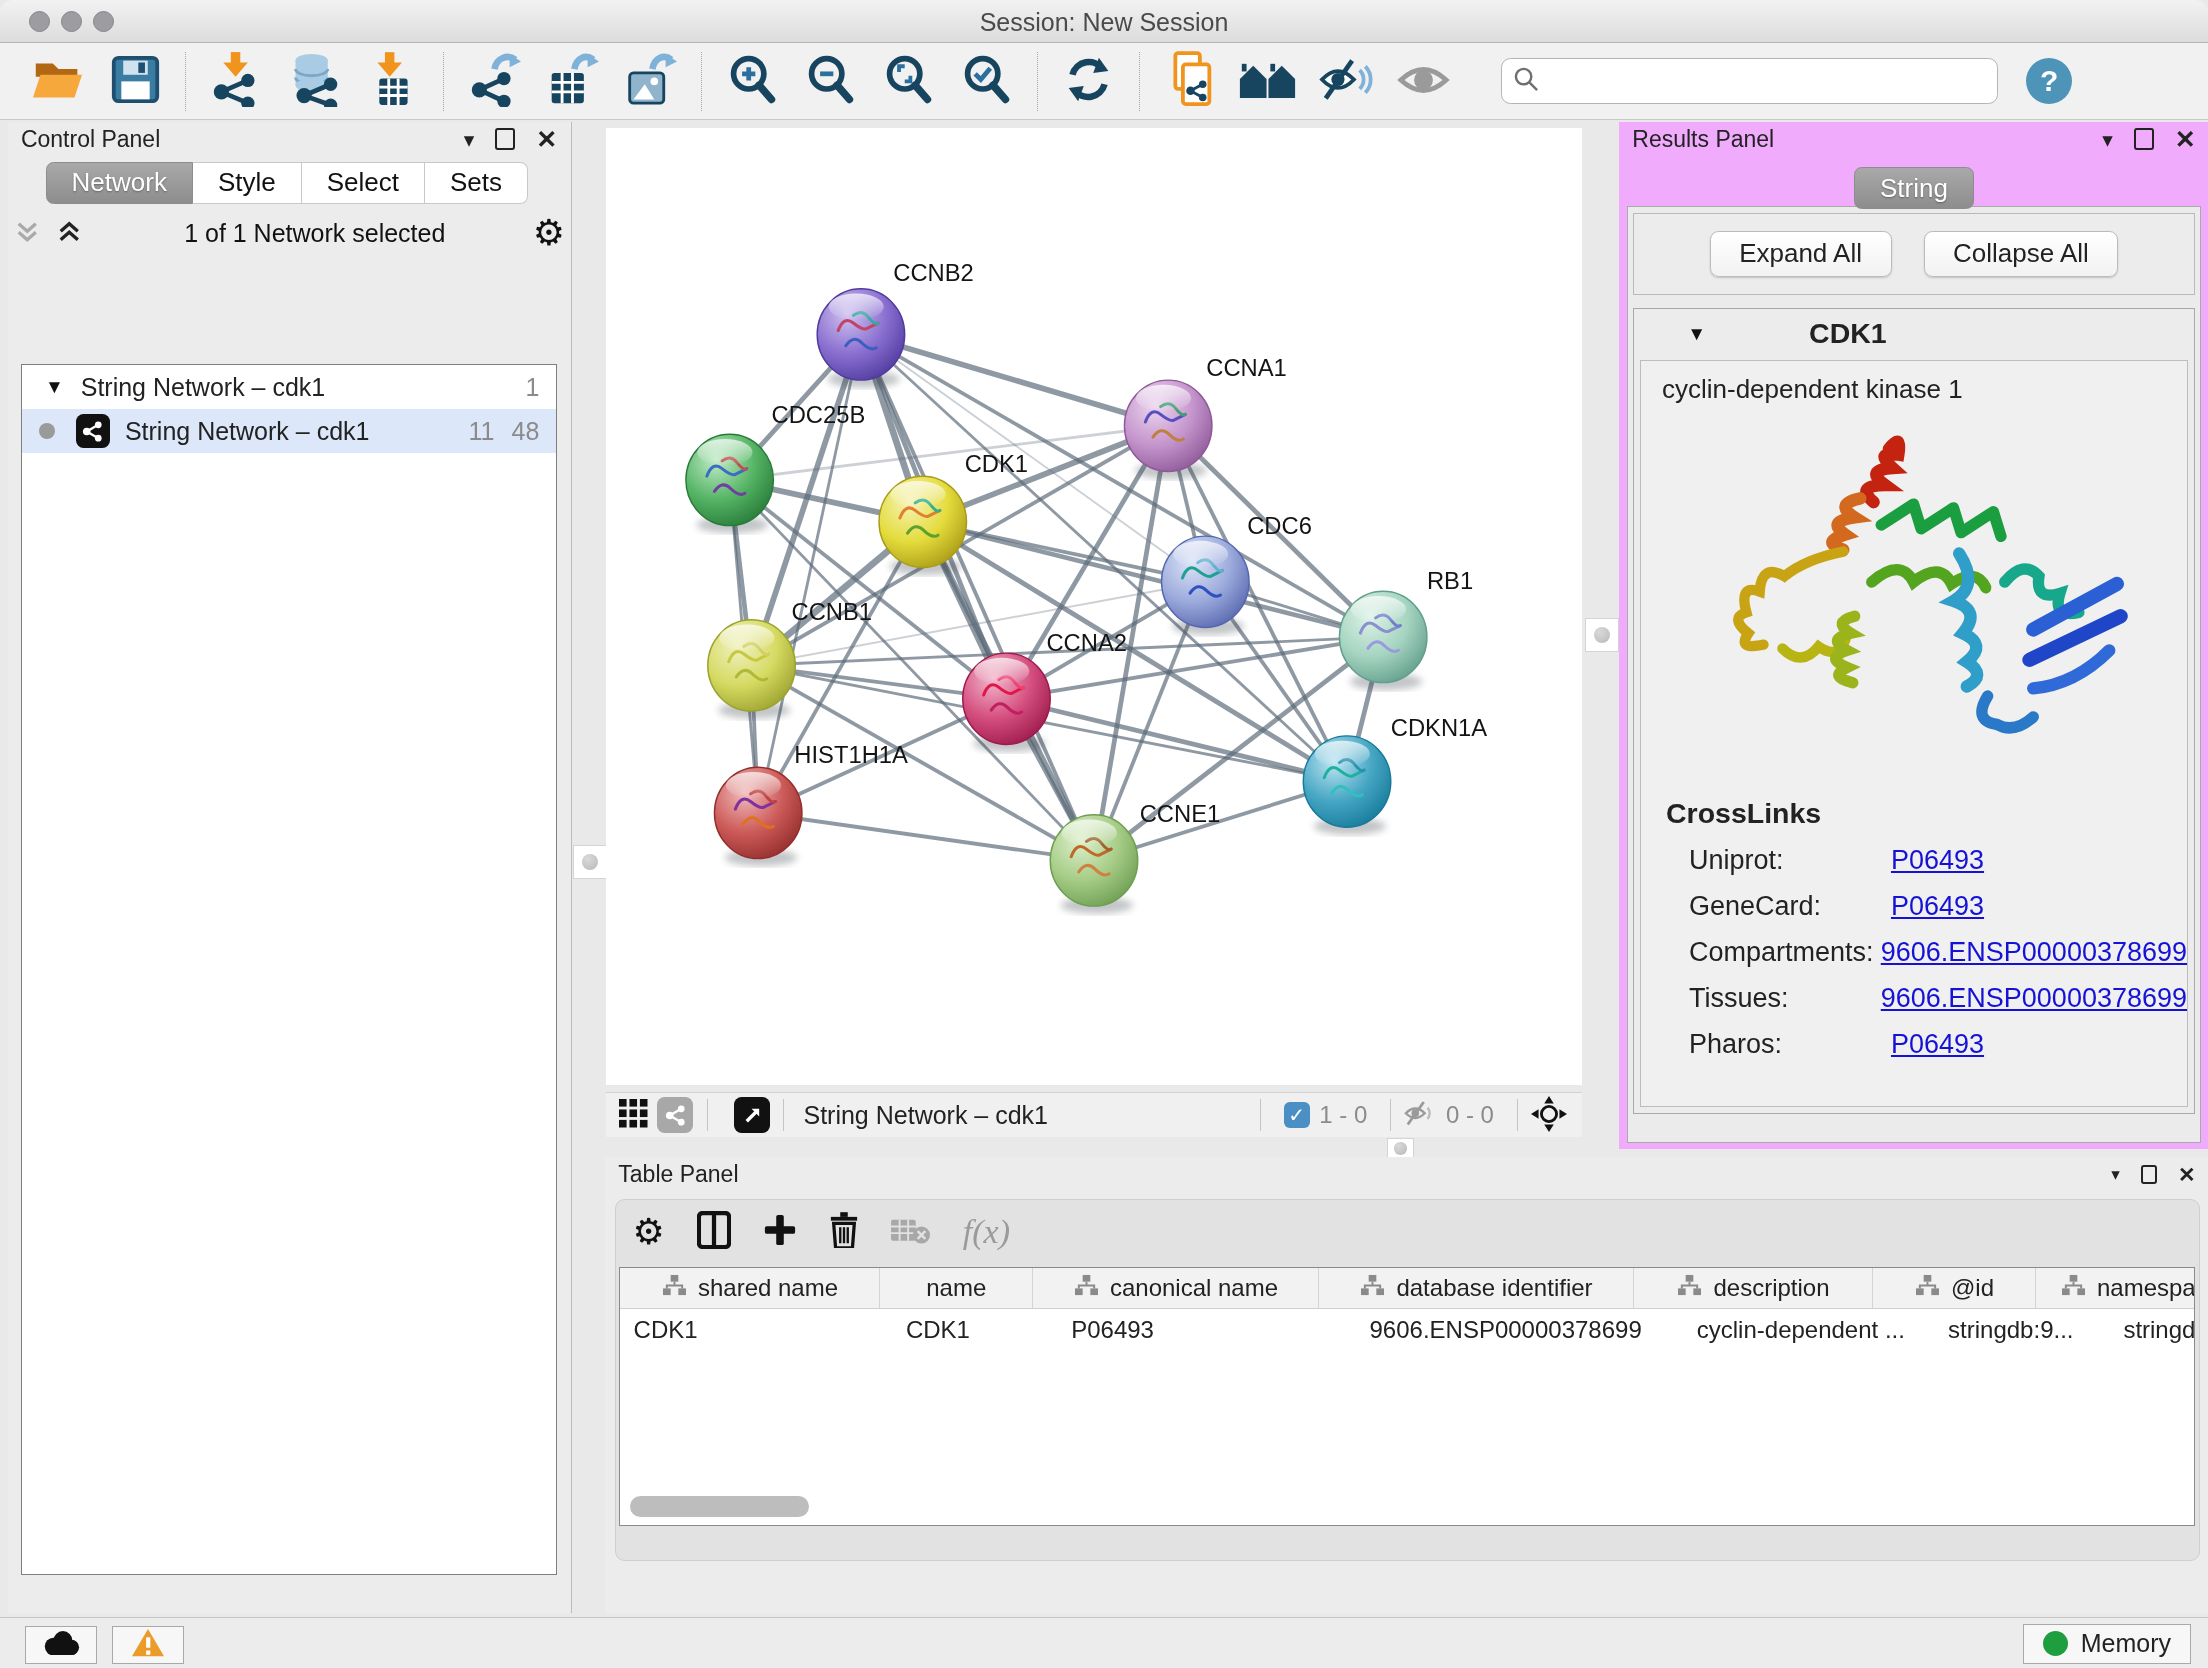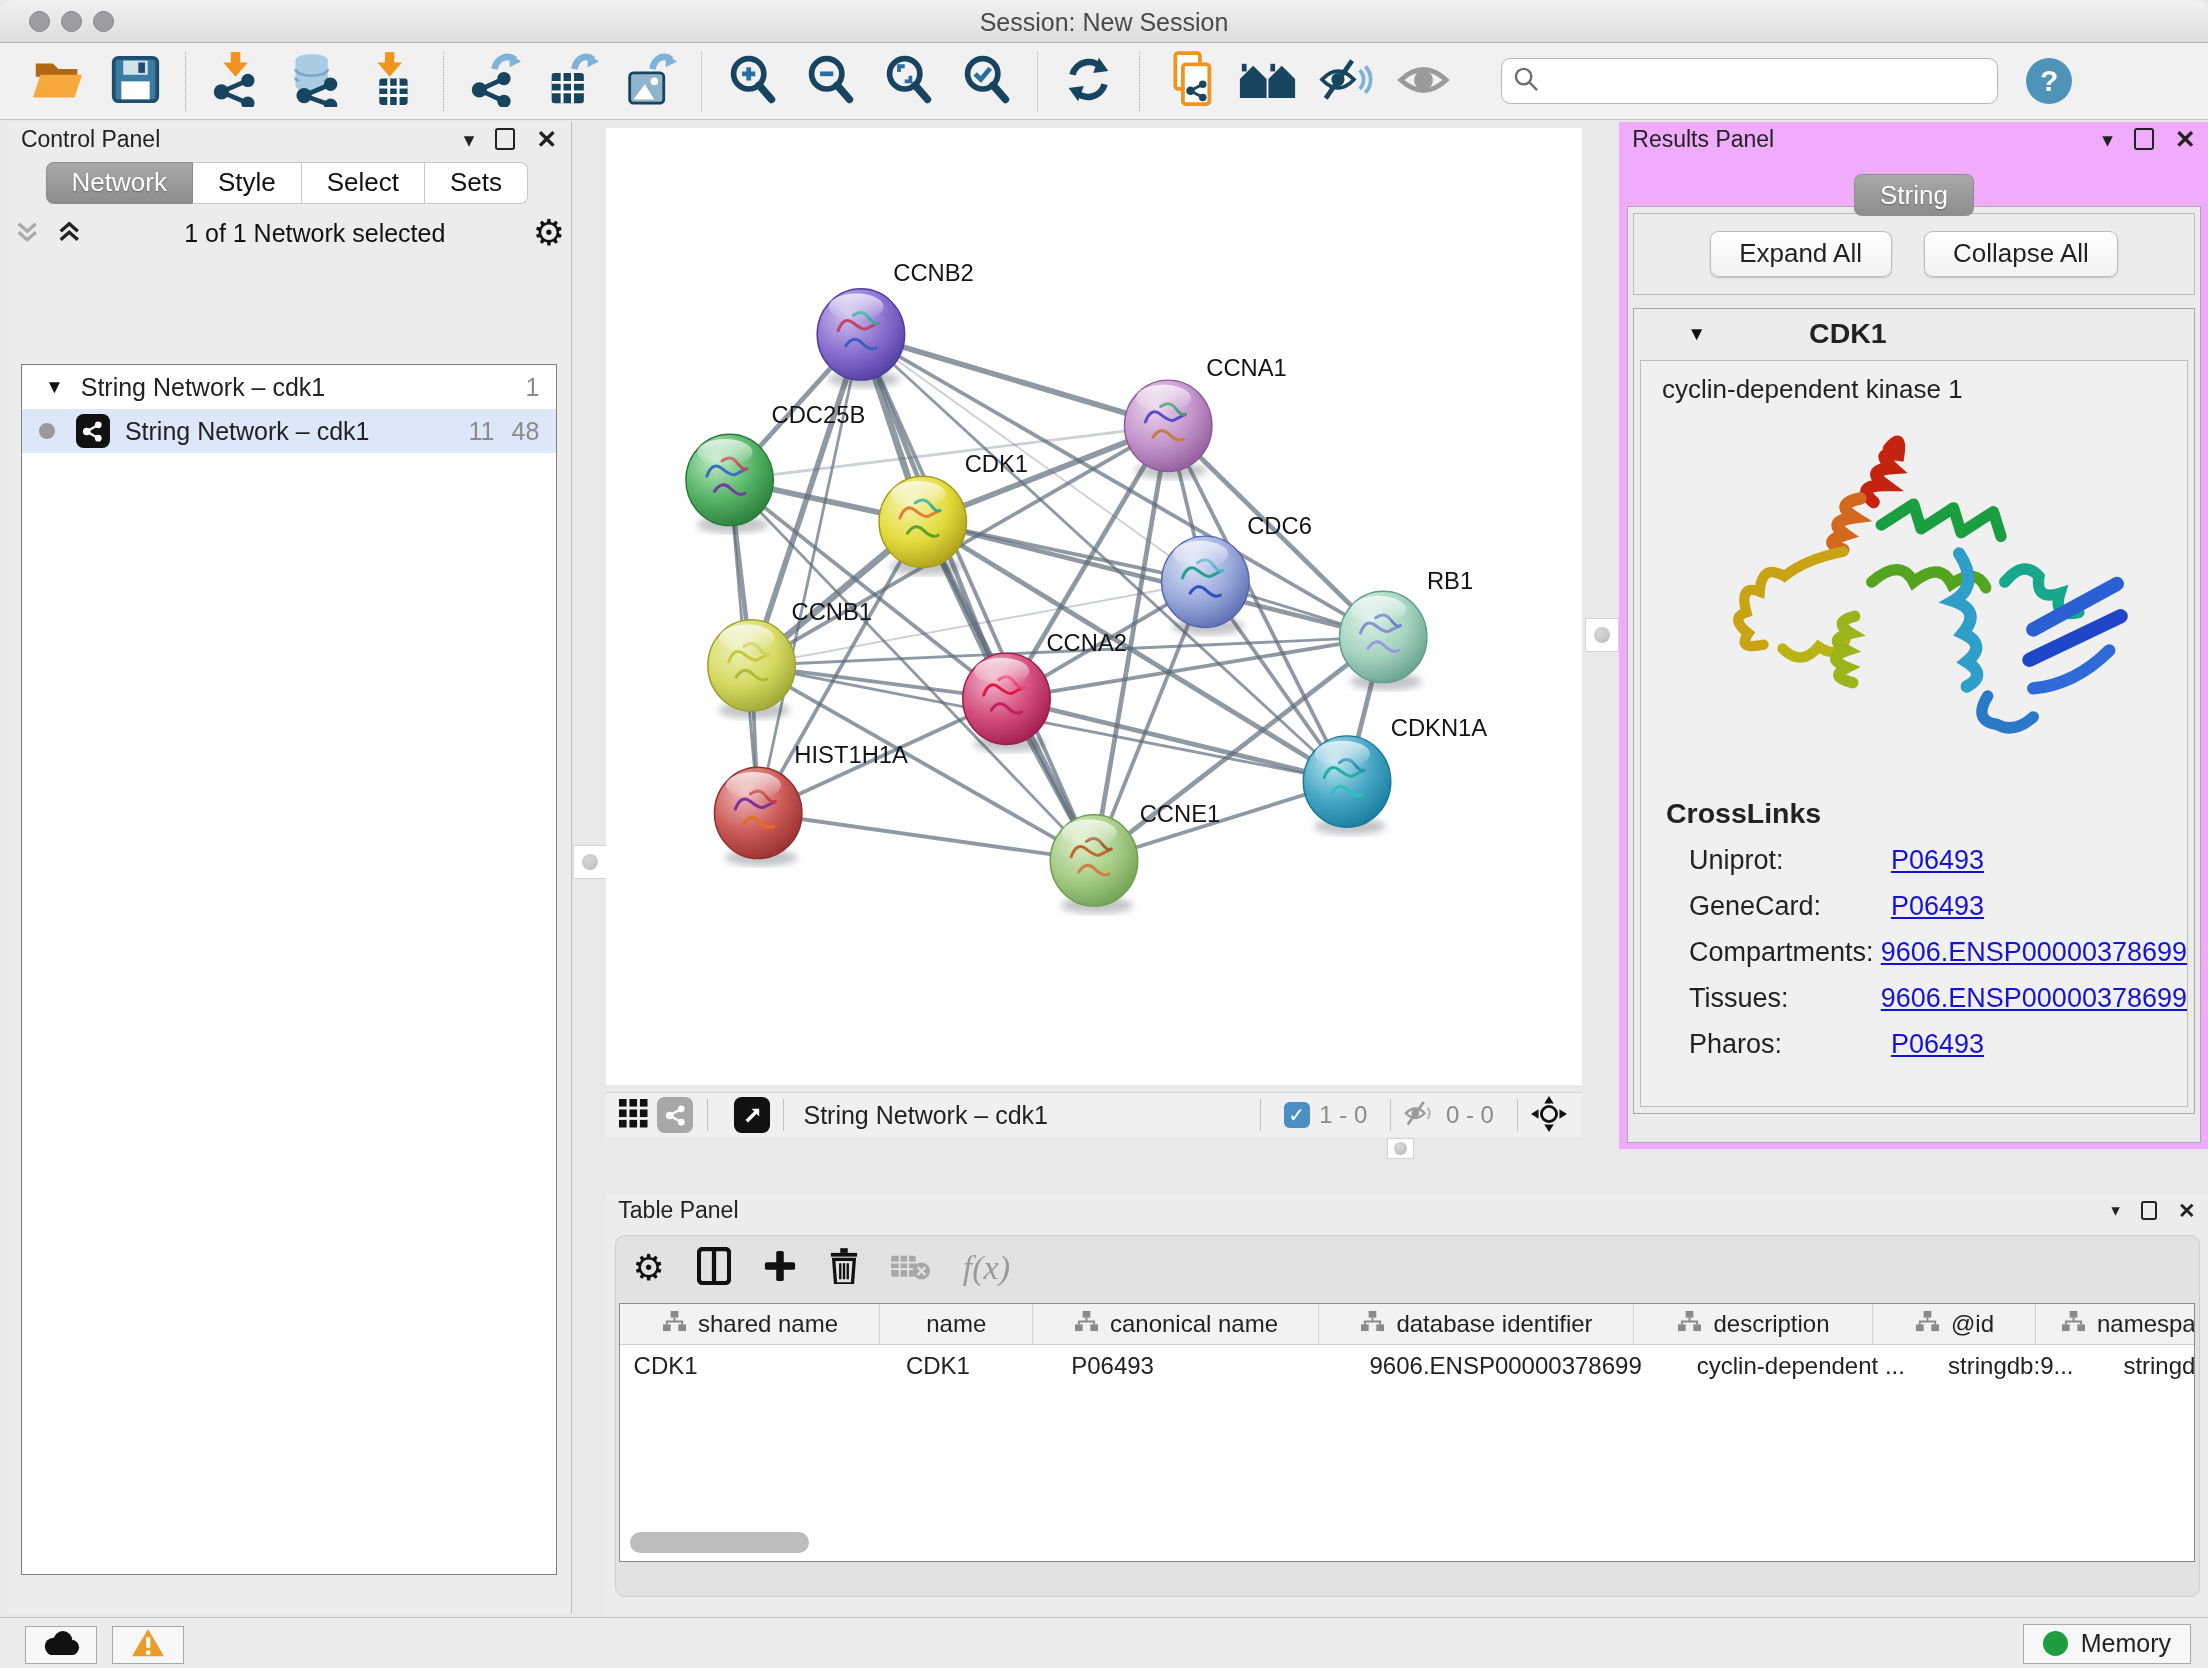--- a/index.html
+++ b/index.html
@@ -77,21 +77,21 @@
   .graybox{width:36px;height:36px;border-radius:7.6px;background:#a8a8a8;display:flex;
     align-items:center;justify-content:center;margin-left:9.5px;}
 
   .split-dot{width:32px;height:32px;background:#fff;border:1px solid #d4d4d4;
     display:flex;align-items:center;justify-content:center;}
   .split-dot i{width:16px;height:16px;border-radius:50%;display:block;
     background:radial-gradient(circle at 35% 30%,#d9d9d9,#b9b9b9);}
 
   
   #results-panel{left:1619px;top:122px;width:590px;height:1027px;background:#f0abfc;}
-  #rp-tabwrap{display:flex;justify-content:center;position:relative;z-index:2;margin-top:18px;}
+  #rp-tabwrap{display:flex;justify-content:center;position:relative;z-index:2;margin-top:11px;}
   #rp-box{position:absolute;left:7.6px;right:7.6px;top:84px;bottom:5.7px;
     border:1.9px solid #a9a9a9;background:#ebebeb;}
   #rp-buttons{margin:5.7px;border:1.9px solid #b9b9b9;background:#ececec;height:80px;
     display:flex;align-items:center;justify-content:center;gap:32px;}
   .rp-btn{height:44px;padding:0 28.5px;background:linear-gradient(#ffffff,#f2f2f2);
     border:1px solid #bbb;border-radius:8.6px;font-size:26px;display:flex;align-items:center;
     box-shadow:0 1px 1.9px rgba(0,0,0,.18);}
   #cdk1-box{position:absolute;left:5.7px;right:5.7px;top:101px;bottom:28.5px;
     border:1.9px solid #a9a9a9;background:#ececec;}
   #cdk1-hdr{height:49px;display:flex;align-items:center;}
@@ -101,21 +101,21 @@
     border:1px solid #bdbdbd;background:#f0f0f0;overflow:hidden;}
   #prot-desc{font-size:26px;margin:13.3px 0 0 21px;}
   #prot-img{display:block;margin:5.7px auto 0 auto;}
   #crosslinks{font-family:Liberation Sans, sans-serif;margin:25px 0 0 25px;}
   #cl-title{font-size:28.5px;font-weight:bold;margin-bottom:13.3px;}
   .cl-row{display:flex;font-size:27px;margin:15px 0;}
   .cl-label{width:202px;margin-left:23px;}
   .cl-link{color:#1512d6;text-decoration:underline;}
 
   
-  #table-panel{left:605px;top:1157px;width:1604px;height:457px;background:#ececec;margin-top:36px;}
+  #table-panel{left:605px;top:1157px;width:1604px;height:457px;background:#ececec;}
   #tp-content{position:absolute;left:9.5px;right:9.5px;top:42px;height:360px;
     background:#e2e2e2;border-radius:9.5px;border:1px solid #cfcfcf;}
   #tp-toolbar{height:63px;display:flex;align-items:center;padding-left:17px;gap:32px;}
   #tp-tablewrap{position:absolute;left:3.8px;right:3.8px;top:67px;bottom:34px;
     background:#fff;border:1.9px solid #8a8a8a;overflow:hidden;}
   #tp-headrow{display:flex;background:#f2f2f2;border-bottom:1.9px solid #cfcfcf;height:40px;}
   .th{display:flex;align-items:center;justify-content:center;gap:11.4px;font-size:24px;
     border-right:1px solid #d4d4d4;flex:0 0 auto;overflow:hidden;white-space:nowrap;}
   #tp-datarow{display:flex;height:42px;background:#fff;}
   .td{font-size:24px;display:flex;align-items:center;padding-left:13.3px;flex:0 0 auto;

